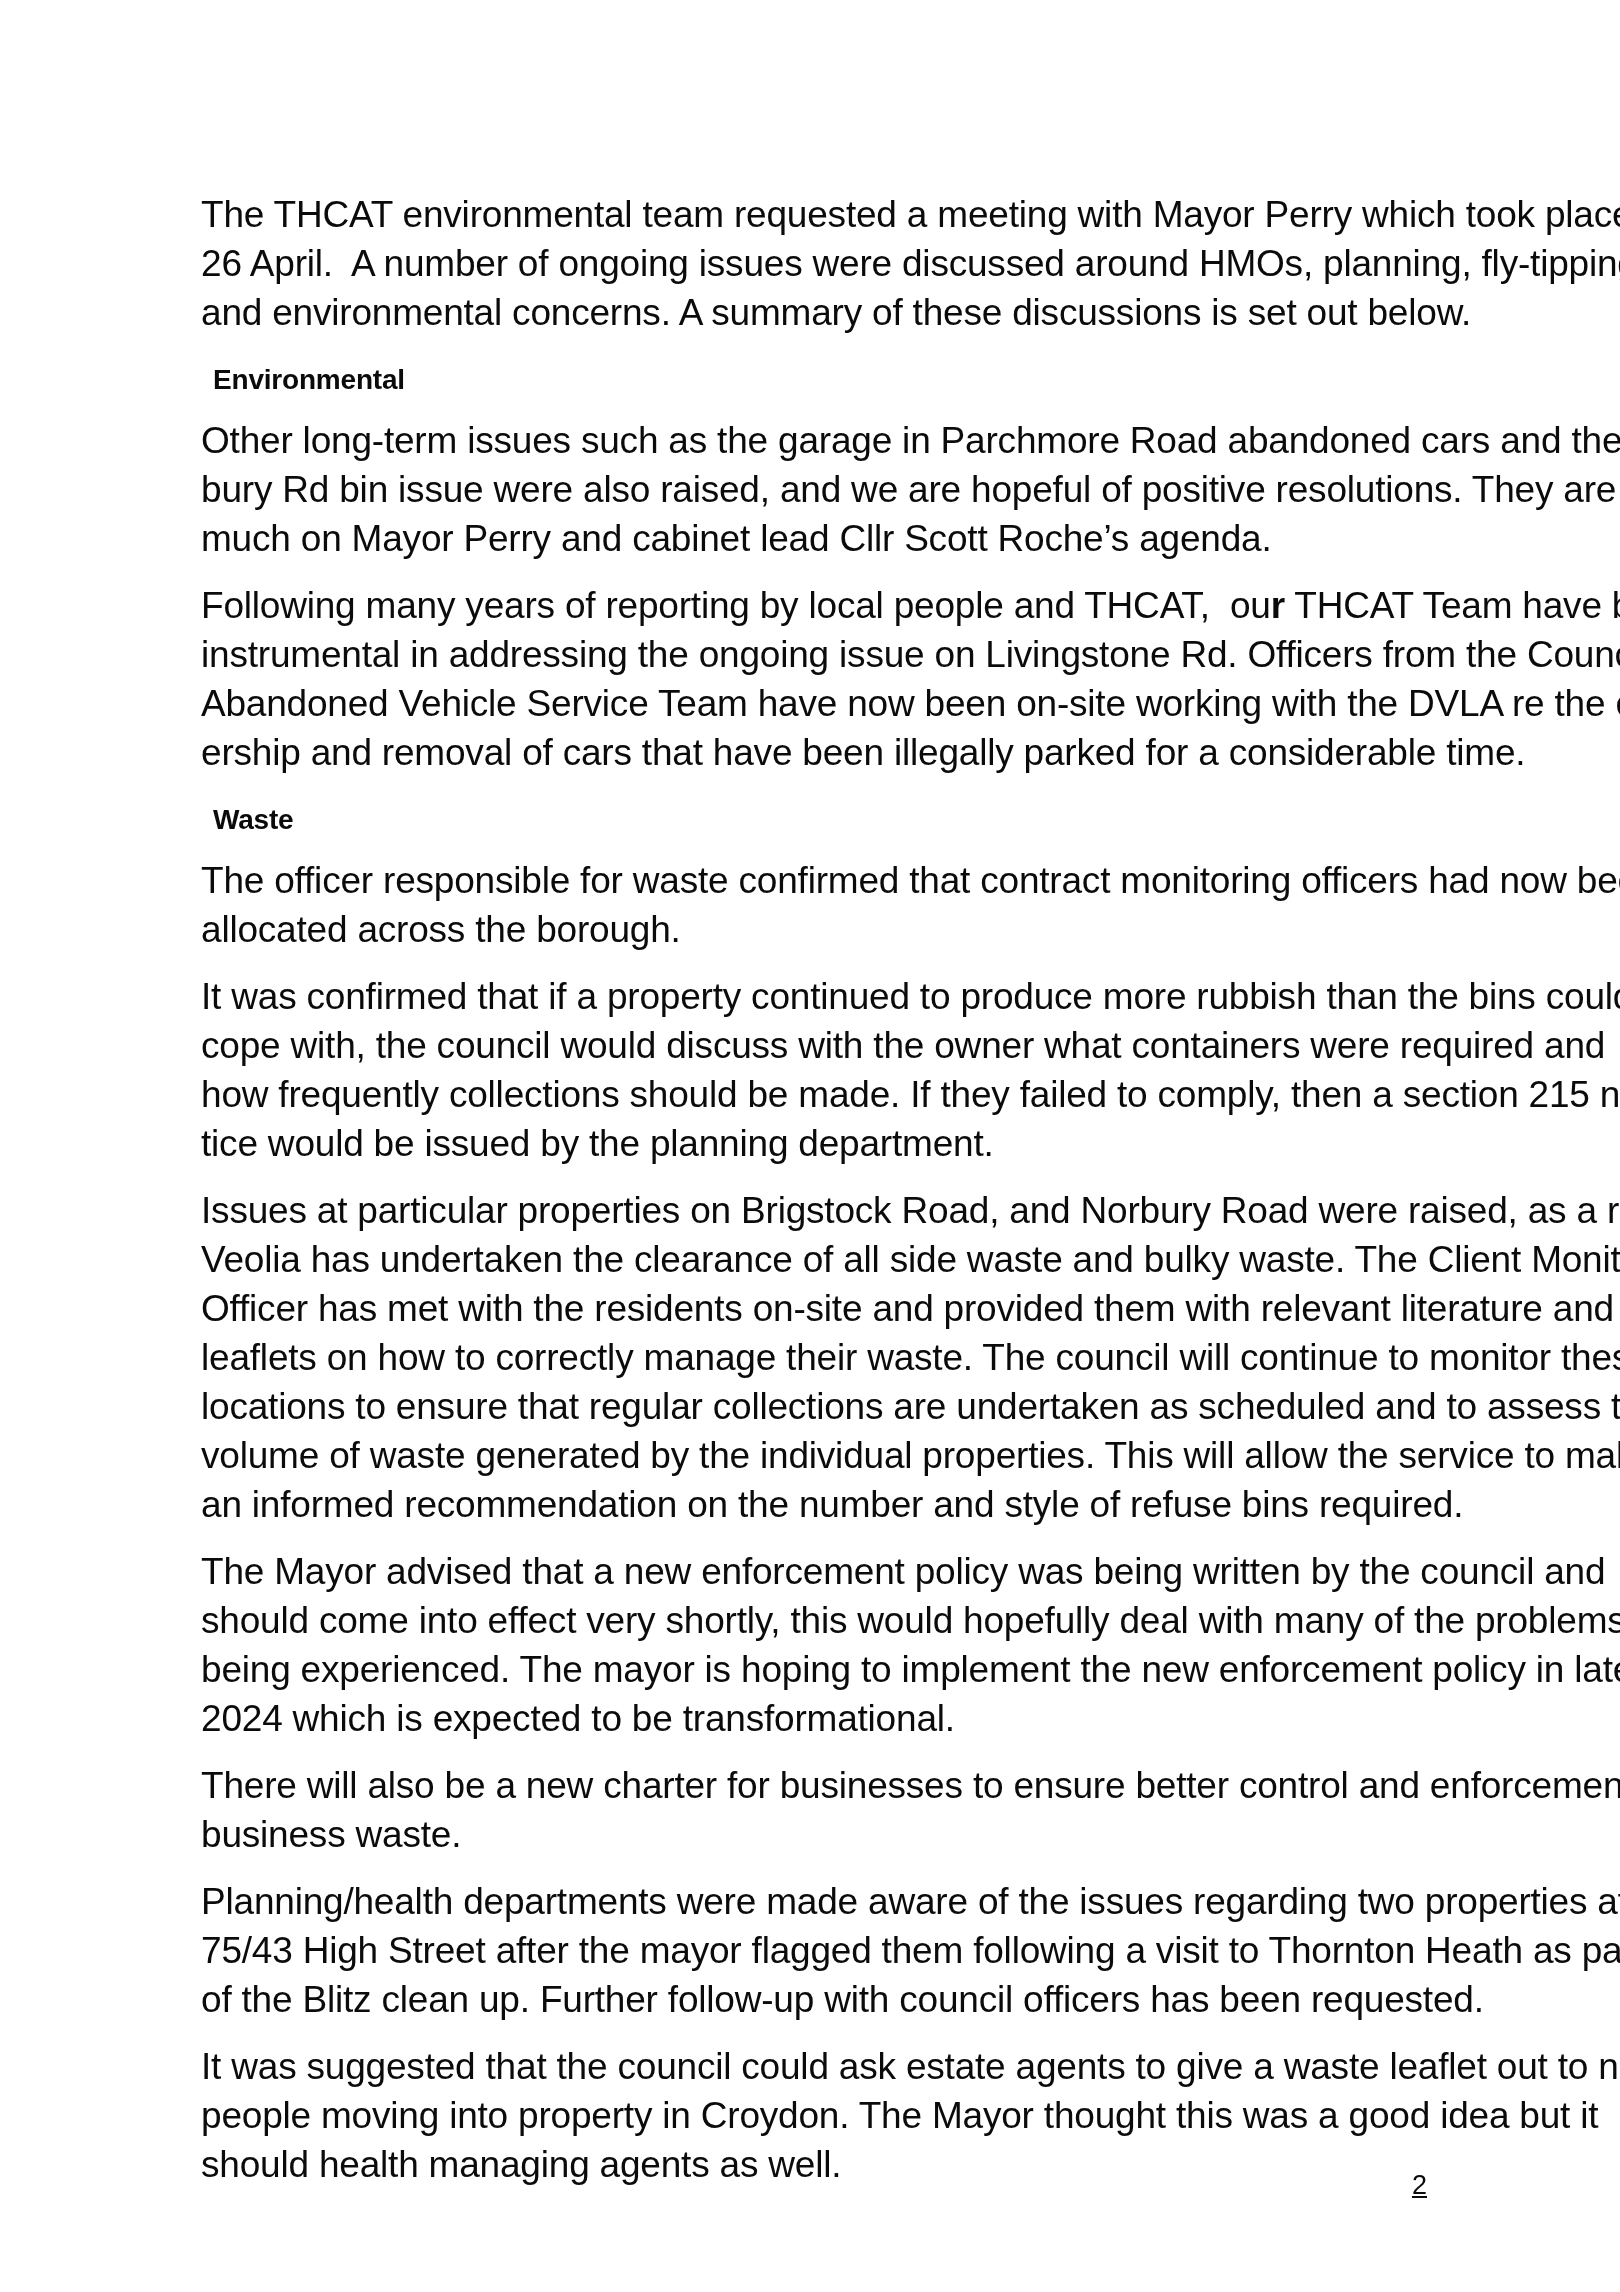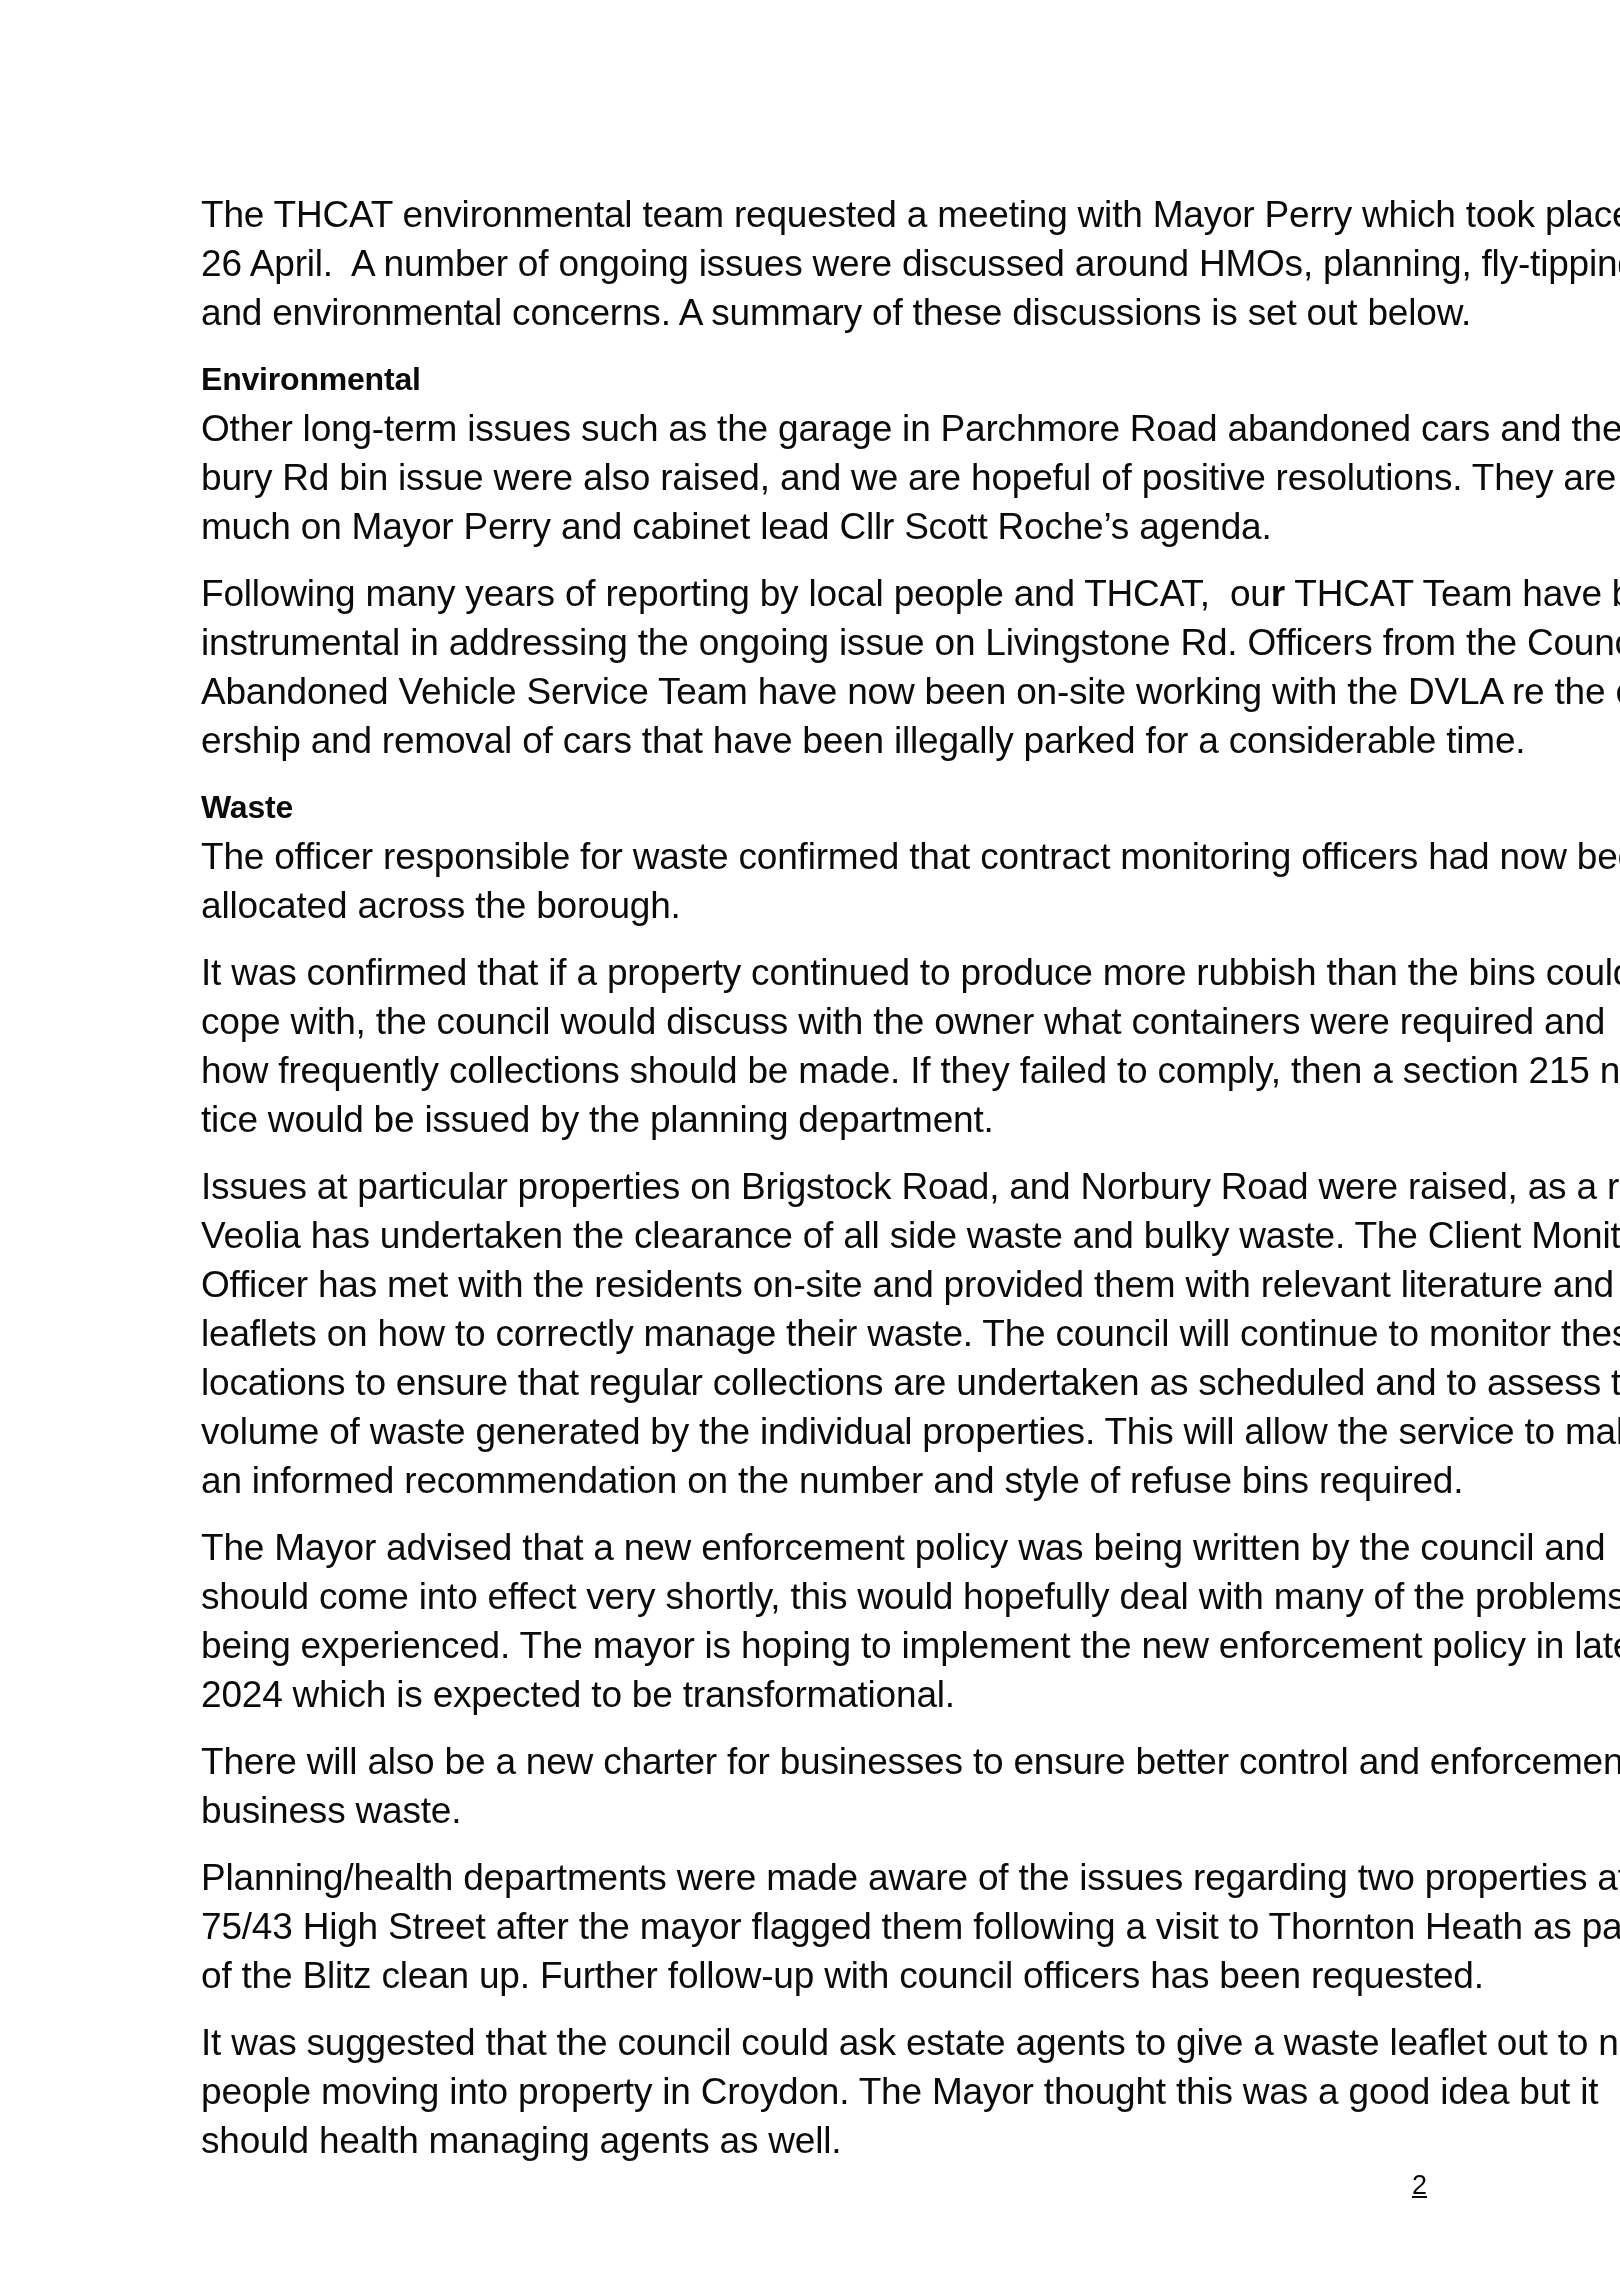--- a/index.html
+++ b/index.html
@@ -26,22 +26,22 @@
   }
   .para {
     margin: 0 0 18px 0;
     font-size: 37px;
     line-height: 49px;
     font-weight: 400;
     letter-spacing: -0.2px;
     white-space: pre;      
   }
   .heading {
-    margin: 0;
-    font-size: 32px;
+    margin: 12px;
+    font-size: 28px;
     line-height: 49px;
     font-weight: 700;
     letter-spacing: -0.2px;
     white-space: pre;
   }
   .b { font-weight: 700; }
   .page-footer {
     position: absolute;
     top: 2169px;
     right: 193px;

